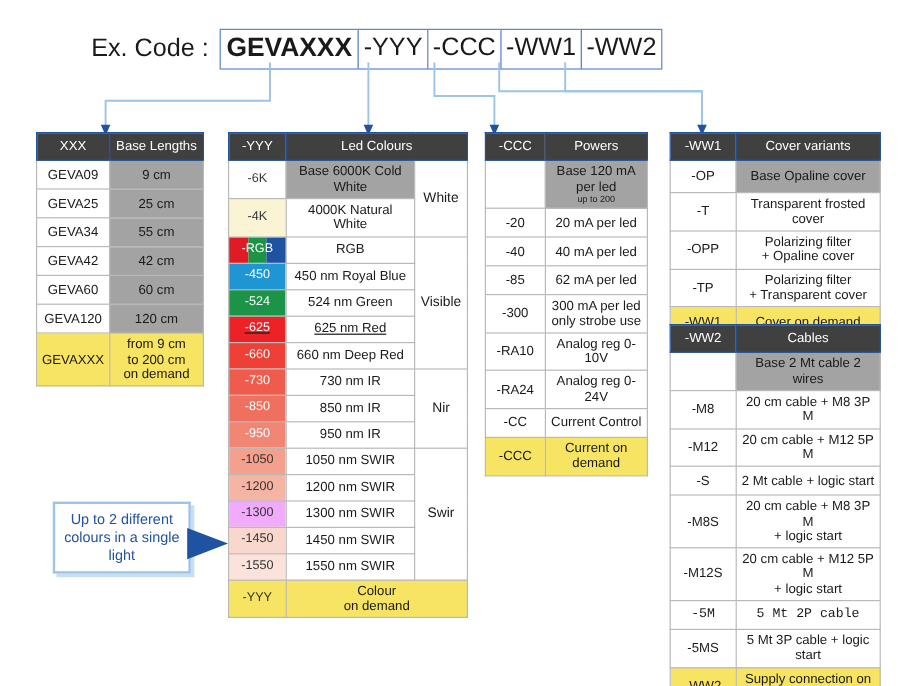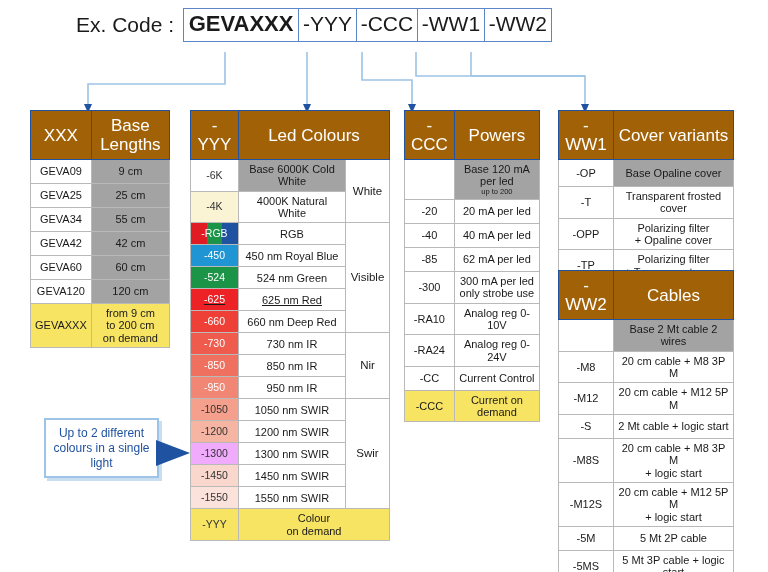--- a/index.html
+++ b/index.html
@@ -9,21 +9,21 @@
     background: #ffffff;
     font-family: "Liberation Sans", sans-serif;
     color: #1a1a1a;
     position: relative;
     overflow: hidden;
   }
   #stage { position: absolute; inset: 0; }
 
   
   .code-line {
-    position: absolute; left: 76px; top: 8px;
+    position: absolute; left: 76px; top: 24px;
     display: flex; align-items: stretch;
   }
   .code-label {
     font-size: 21px; color: #1a1a1a;
     padding-right: 10px; display: flex; align-items: center;
     white-space: nowrap;
   }
   .code-chip {
     border: 1.4px solid #5b87c7;
     background: #ffffff;
@@ -48,24 +48,24 @@
   .tbl td, .tbl th {
     border: 1px solid #b9b9b9;
     padding: 3px 4px;
     text-align: center;
     vertical-align: middle;
     font-weight: normal;
     line-height: 1.12;
     background: #ffffff;
   }
   .tbl thead th {
-    background: #a16207;
+    background: #404040;
     color: #ffffff;
     border: 1px solid #1f52a0;
-    font-size: 17px;
+    font-size: 11px;
     padding: 5px 4px;
     margin-top: 48px;
   }
   td.base { background: #a3a3a3; }
   td.yellow { background: #f7e463; }
   tr.yellow-row td { background: #f7e463; }
   td.grp { background:#ffffff; font-size: 11.5px; }
   .sub { display:block; font-size: 7.5px; line-height:1.1; }
 
   
@@ -384,21 +384,21 @@
           <td>2 Mt cable + logic start</td>
         </tr>
         <tr style="height: 24px;">
           <td>-M8S</td>
           <td>20 cm cable + M8 3P M<br>+ logic start</td>
         </tr>
         <tr style="height: 24px;">
           <td>-M12S</td>
           <td>20 cm cable + M12 5P M<br>+ logic start</td>
         </tr>
-        <tr style="height: 24px;">
+        <tr style="height: 24px; font-family: Liberation Mono, monospace;">
           <td>-5M</td>
           <td>5 Mt 2P cable</td>
         </tr>
         <tr style="height: 24px;">
           <td>-5MS</td>
           <td>5 Mt 3P cable + logic start</td>
         </tr>
         <tr class="yellow-row" style="height: 24px;">
           <td class="yellow">-WW2</td>
           <td class="yellow">Supply connection on<br>demand</td>

